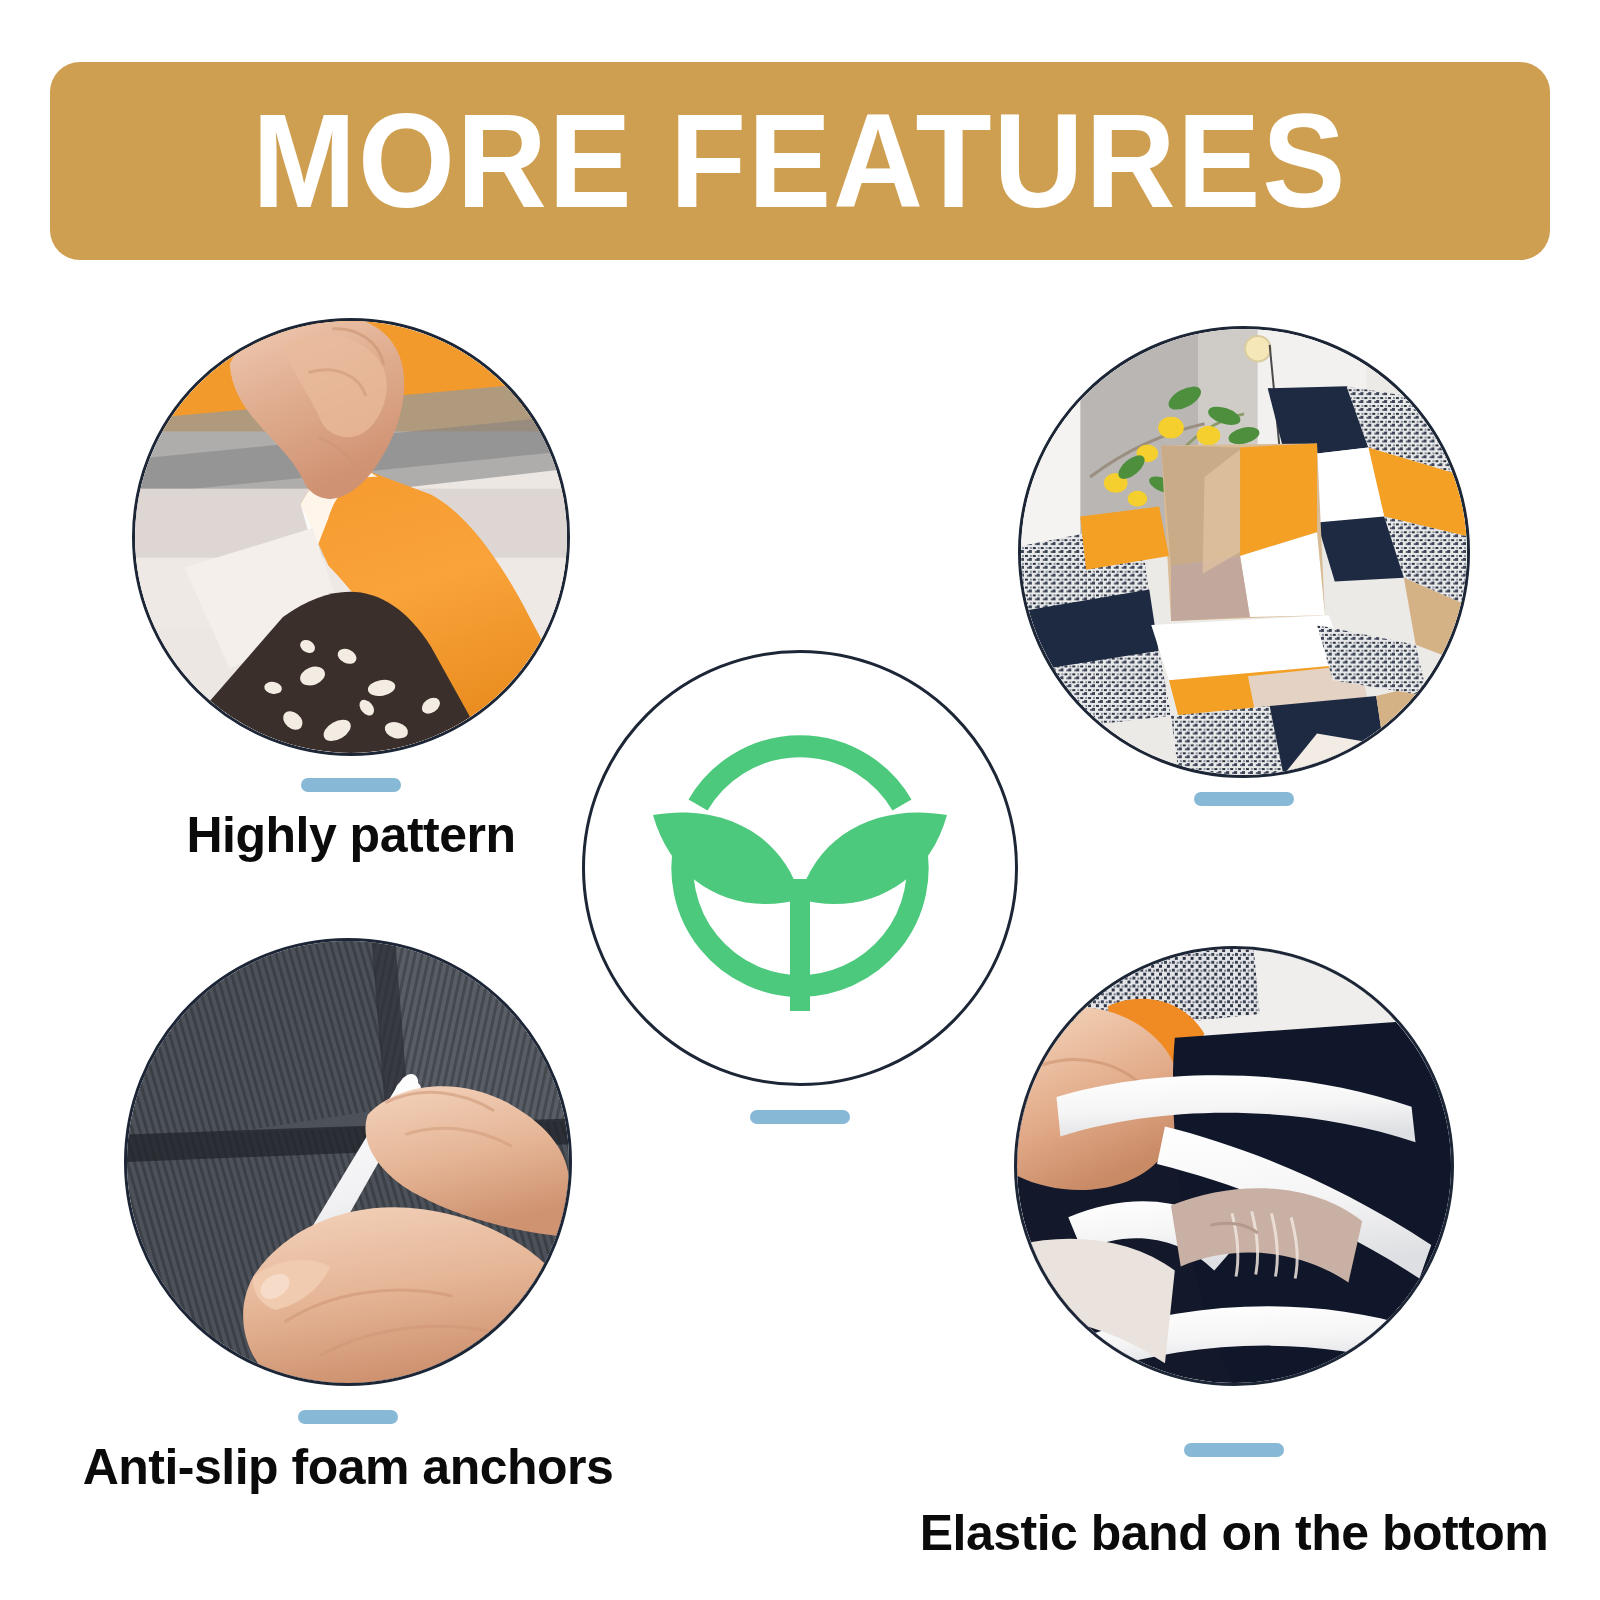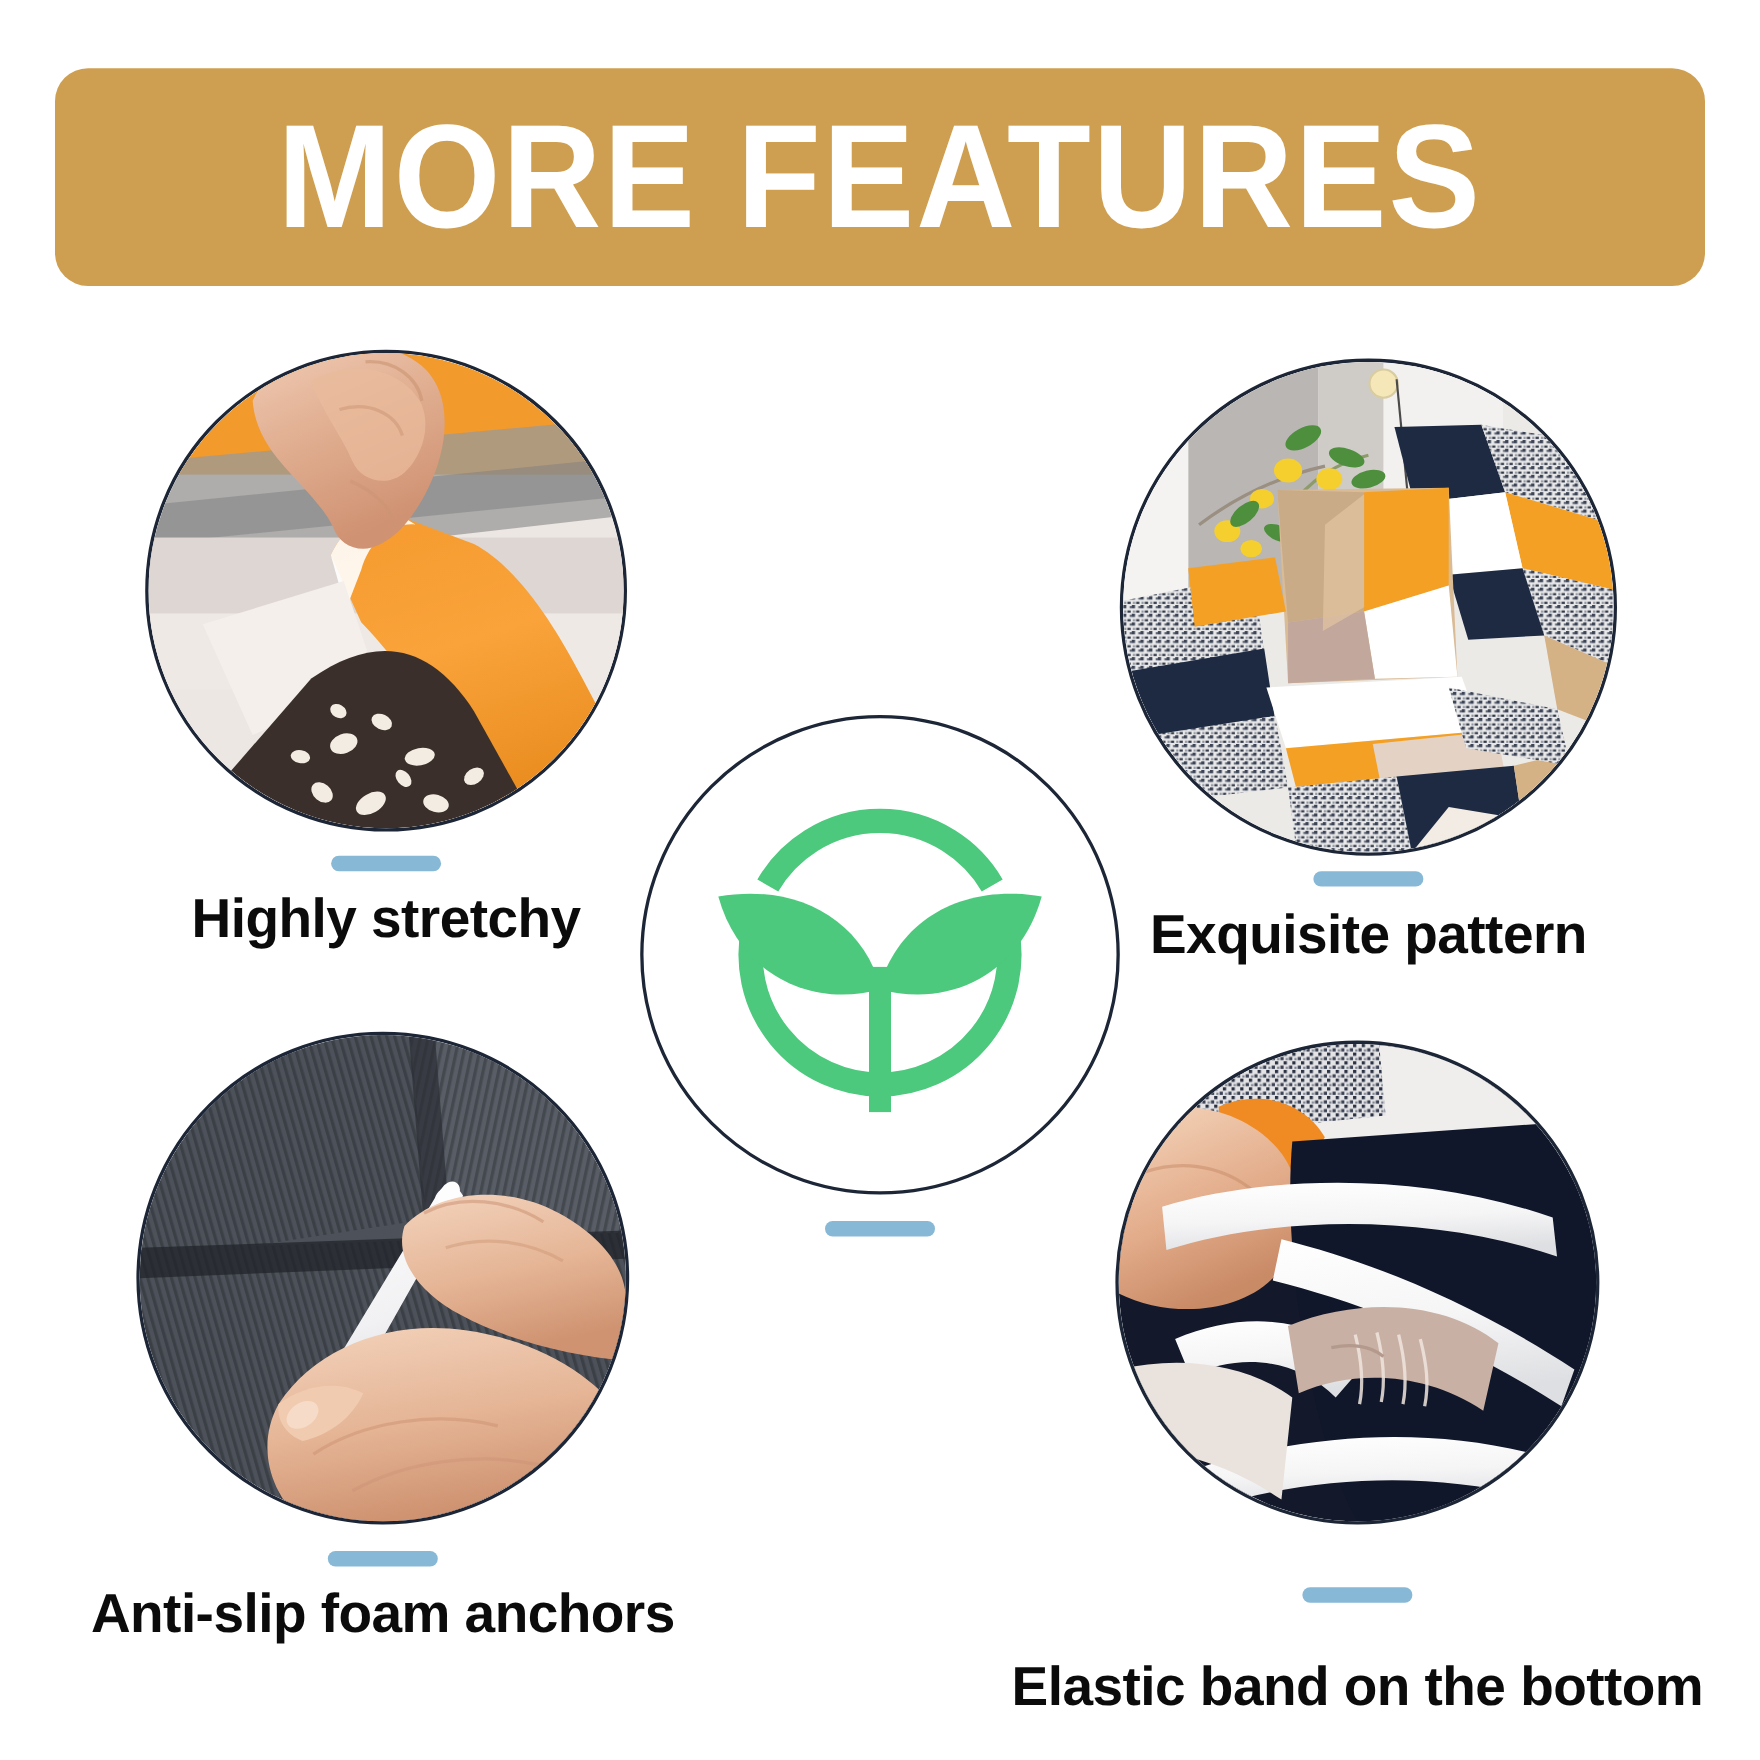--- a/index.html
+++ b/index.html
@@ -184,21 +184,21 @@
                    C150 120 100 96 96 44 Z" fill="url(#skinG)"></path>
           <path d="M150 26 C186 4 232 14 250 44 C262 66 252 96 236 110
                    C220 124 196 118 188 100 C178 76 160 54 150 26 Z" fill="#e9bb9c" opacity="0.75"></path>
           <path d="M200 8 C226 6 248 22 252 44" stroke="#c99573" stroke-width="3" fill="none" opacity="0.6"></path>
           <path d="M176 52 C204 44 228 56 234 76" stroke="#c99573" stroke-width="3" fill="none" opacity="0.5"></path>
           <path d="M186 118 C206 126 224 142 228 160" stroke="#c99573" stroke-width="3" fill="none" opacity="0.45"></path>
         </g>
       </svg>
     </div>
     <div class="dash"></div>
-    <div class="caption">Highly stretchy</div>
+    <div class="caption">Highly pattern</div>
   </div>
 
   <div class="feature feature-tr">
     <div class="photo-circle">
       <svg viewBox="0 0 452 452" preserveAspectRatio="xMidYMid slice" aria-hidden="true">
         <defs>
           <clipPath id="clipTR">
               <circle cx="226" cy="226" r="226"></circle>
             </clipPath>
           <pattern id="speckle" width="8" height="8" patternUnits="userSpaceOnUse">
@@ -262,21 +262,20 @@
           <path d="M230 352 L344 340 L356 400 L242 412 Z" fill="#e4d2c4"></path>
           <path d="M152 392 L252 382 L266 452 L160 452 Z" fill="url(#speckle)"></path>
           <path d="M252 382 L360 372 L372 452 L266 452 Z" fill="#1d2a42"></path>
           <path d="M360 372 L452 350 L452 452 L372 452 Z" fill="#d5b186"></path>
           <path d="M266 452 L300 410 L360 420 L372 452 Z" fill="#f2ece4"></path>
           <path d="M300 300 L400 320 L412 372 L316 356 Z" fill="url(#speckle)"></path>
         </g>
       </svg>
     </div>
     <div class="dash"></div>
-    <div class="caption">Exquisite pattern</div>
   </div>
 
   <div class="feature feature-center">
     <div class="eco-circle">
       <svg width="330" height="330" viewBox="0 0 330 330" aria-hidden="true">
 
         <path d="M63 102 A118 118 0 0 1 267 102" fill="none" stroke="#4cc97c" stroke-width="22" stroke-linecap="butt"></path>
         <path d="M50 140 A118 118 0 0 0 165 283 A118 118 0 0 0 280 140" fill="none" stroke="#4cc97c" stroke-width="22" stroke-linecap="butt"></path>
 
         <path d="M18 112 C86 100 148 130 166 196 C104 214 38 184 18 112 Z" fill="#4cc97c"></path>

